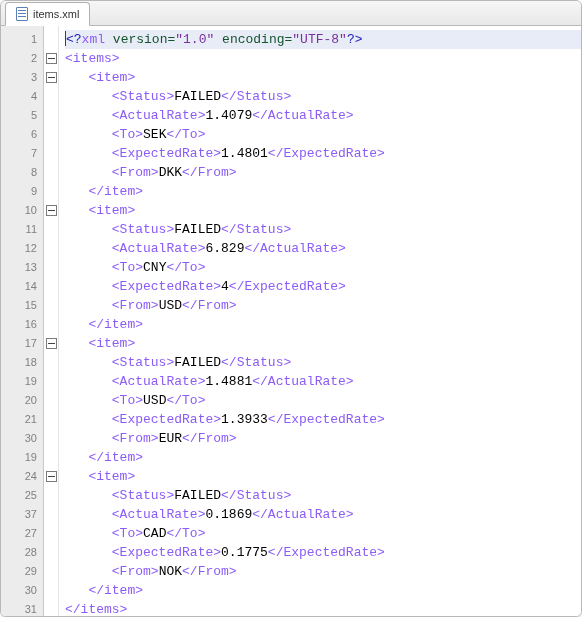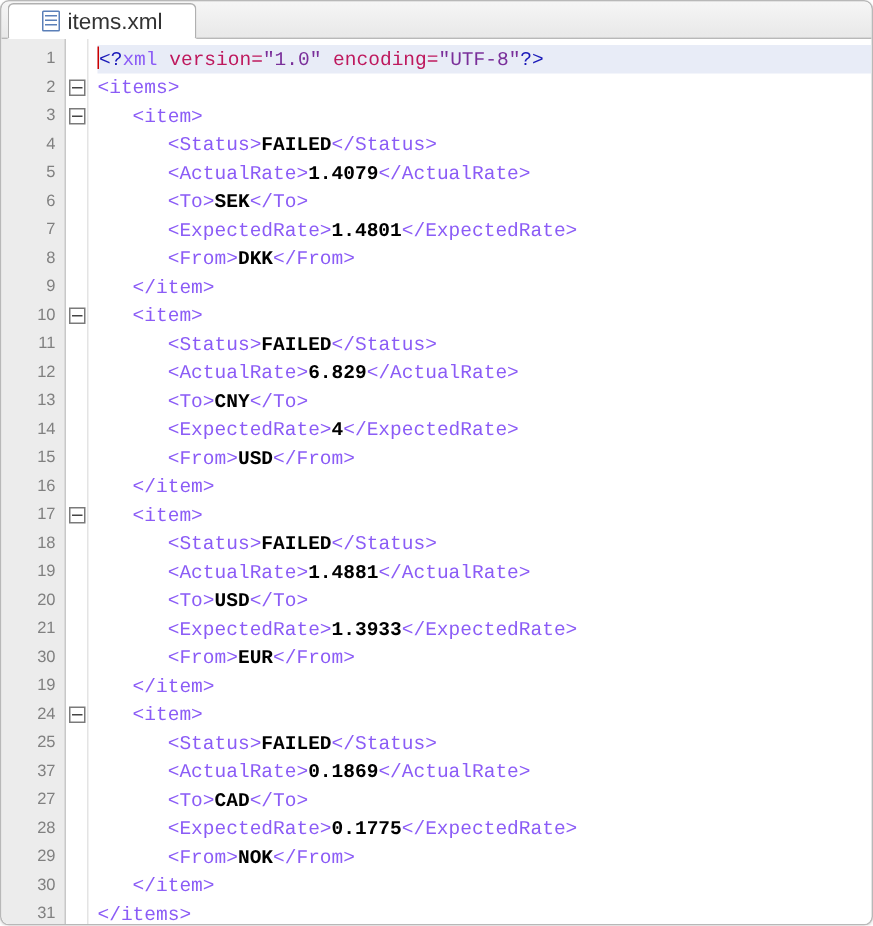--- a/index.html
+++ b/index.html
@@ -1,37 +1,37 @@
 <!DOCTYPE html>
 <html><head>
 <meta charset="utf-8">
 <style>
   html,body{margin:0;padding:0;background:#fff;font-family:Verdana,Geneva,sans-serif}
   .frame{width:582px;height:617px;box-sizing:border-box;border:1px solid #b8b8b8;border-radius:6px;background:#fff;overflow:hidden;box-shadow:0 1px 2px rgba(0,0,0,.15)}
   .tabbar{height:24px;background:linear-gradient(#f6f6f6,#e8e8e8);border-bottom:1px solid #b8b8b8;display:flex;align-items:flex-end;padding-left:4px}
-  .tab{height:22px;background:#fff;border:1px solid #b0b0b0;border-bottom:1px solid #fff;border-radius:4px 4px 0 0;padding:0 22px;font-size:15px;color:#333;display:flex;align-items:center;gap:5px;margin-bottom:-1px}
+  .tab{height:22px;background:#fff;border:1px solid #b0b0b0;border-bottom:1px solid #fff;border-radius:4px 4px 0 0;padding:0 10px;font-size:11px;color:#333;display:flex;align-items:center;gap:5px;margin-bottom:-1px}
   .file-icon{width:12px;height:14px;position:relative}
   .file-icon::before{content:"";position:absolute;inset:0;background:#fff;border:1px solid #5a7fb8;border-radius:1px}
   .file-icon::after{content:"";position:absolute;left:2px;right:2px;top:3px;height:1px;background:#5a7fb8;box-shadow:0 3px 0 #5a7fb8,0 6px 0 #5a7fb8}
   .editor{display:flex;height:calc(100% - 24px);background:#fff}
   .gutter{width:42px;background:#ececec;border-right:1px solid #c8c8c8;padding-top:4px}
   .fold-strip{width:14px;background:#fff;border-right:1px solid #e4e4e4;padding-top:4px}
   .code{flex:1;padding:4px 0 0 6px;font-family:"Courier New",monospace;font-size:13px;line-height:19px;white-space:pre;position:relative}
   .ln{height:19px;text-align:right;padding-right:6px;font-size:11px;color:#808080;font-family:Verdana,sans-serif;line-height:19px}
   .fr{height:19px;display:flex;align-items:center;justify-content:center}
   .fold-box{width:9px;height:9px;border:1px solid #7a7a7a;background:#fff;position:relative}
   .fold-box::before{content:"";position:absolute;left:1px;right:1px;top:4px;height:1px;background:#444}
   .row{height:19px}
   .row.hl{background:#e8ecf7}
   .cursor{display:inline-block;width:0;border-left:1px solid #c00;height:15px;vertical-align:middle;margin-top:-2px}
   .pi{color:#1818b8}
   .tag{color:#8b5cf6}
-  .attr{color:#be185d}
+  .attr{color:#14532d}
   .str{color:#7a2f9a}
-  .txt{color:#000;font-weight:bold}
+  .txt{color:#000;font-weight:normal}
 </style>
 </head>
 <body>
 
 <div class="frame">
   <div class="tabbar">
     <div class="tab">
       <span class="file-icon"></span>
       <span>items.xml</span>
     </div>

